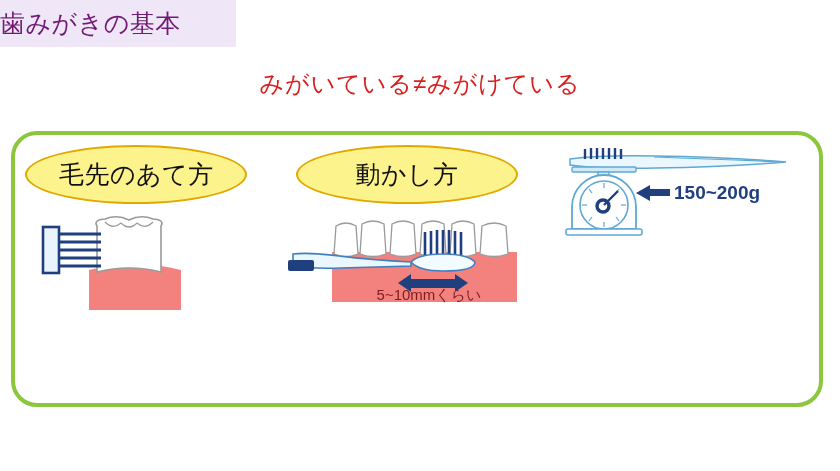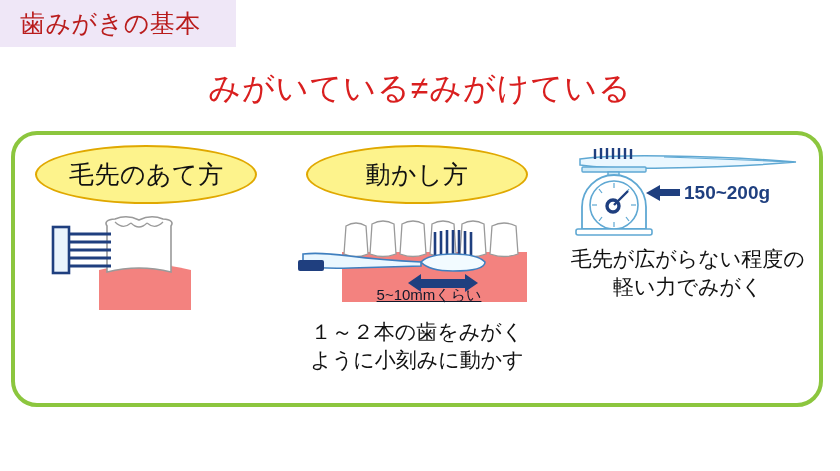--- a/index.html
+++ b/index.html
@@ -23,54 +23,54 @@
     top: 0;
     width: 236px;
     height: 47px;
     background: #efe7f7;
     display: flex;
     align-items: center;
   }
   #title-chip .title-text {
     font-size: 25px;
     line-height: 1;
-    padding-left: 20px;
+    padding-left: 0;
     letter-spacing: 0.5px;
-    color: #b91c1c;
+    color: #701a75;
   }
 
   
   #headline {
     position: absolute;
     left: 0;
     top: 72px;
     width: 840px;
     text-align: center;
-    font-size: 32px;
+    font-size: 24px;
     line-height: 1;
     color: #d91f1f;
     letter-spacing: 1px;
   }
 
   
   #panel {
     position: absolute;
     left: 11px;
     top: 131px;
     width: 812px;
     height: 276px;
     border: 4px solid #8cc63e;
     border-radius: 26px;
     box-sizing: border-box;
     background: #ffffff;
   }
 
   #columns {
     position: absolute;
-    left: 11px;
+    left: 1px;
     top: 131px;
     width: 812px;
     height: 272px;
     display: flex;
     box-sizing: border-box;
   }
   .column {
     flex: 1 1 0;
     position: relative;
     display: flex;
@@ -193,22 +193,20 @@
         <path d="M131 52 q-40 -2 -72 -6 q-30 -4 -46 -2 l0 12 q18 3 48 2 q34 -1 70 -2 z" fill="#eaf7ff" stroke="#3f7fbf" stroke-width="1.6"></path>
         <rect x="8" y="50" width="26" height="11" rx="2" fill="#1f3f7f"></rect>
 
         <g fill="#1f3f7f">
           <polygon points="118,73 131,64 131,82"></polygon>
           <polygon points="188,73 175,64 175,82"></polygon>
           <rect x="129" y="69" width="48" height="9"></rect>
         </g>
       </svg>
     </div>
-    <div class="caption">１～２本の歯をみがく
-ように小刻みに動かす</div>
   </div>
 
   <div class="column">
     <div class="figure">
       <svg width="240" height="104" viewBox="0 0 240 104">
 
         <path d="M12 22 q30 -4 86 -3 q70 1 130 6 q-58 5 -130 6 q-56 1 -86 -3 z" fill="#eaf7ff" stroke="#5fa8d3" stroke-width="1.5"></path>
         <path d="M96 20 q60 2 130 5" fill="none" stroke="#5fa8d3" stroke-width="1.2"></path>
 
         <g stroke="#1f3f7f" stroke-width="2.4">
@@ -242,20 +240,18 @@
         <rect x="8" y="92" width="76" height="6" rx="2" fill="#ffffff" stroke="#5fa8d3" stroke-width="1.6"></rect>
 
         <g fill="#1f3f7f">
           <polygon points="78,56 92,48 92,64"></polygon>
           <rect x="90" y="52" width="22" height="7"></rect>
         </g>
 
         <text x="116" y="62" font-family="Liberation Sans, sans-serif" font-size="19" fill="#1f3f7f">150~200g</text>
       </svg>
     </div>
-    <div class="caption">毛先が広がらない程度の
-軽い力でみがく</div>
   </div>
 
 </div>
 
 <div style="position:absolute; left:369px; top:286px; width:120px; text-align:center;
-            font-size:15px; color:#0f172a;text-decoration:underline;">5~10mmくらい</div>
+            font-size:15px; color:#7f1d1d;">5~10mmくらい</div>
 
 </body></html>

